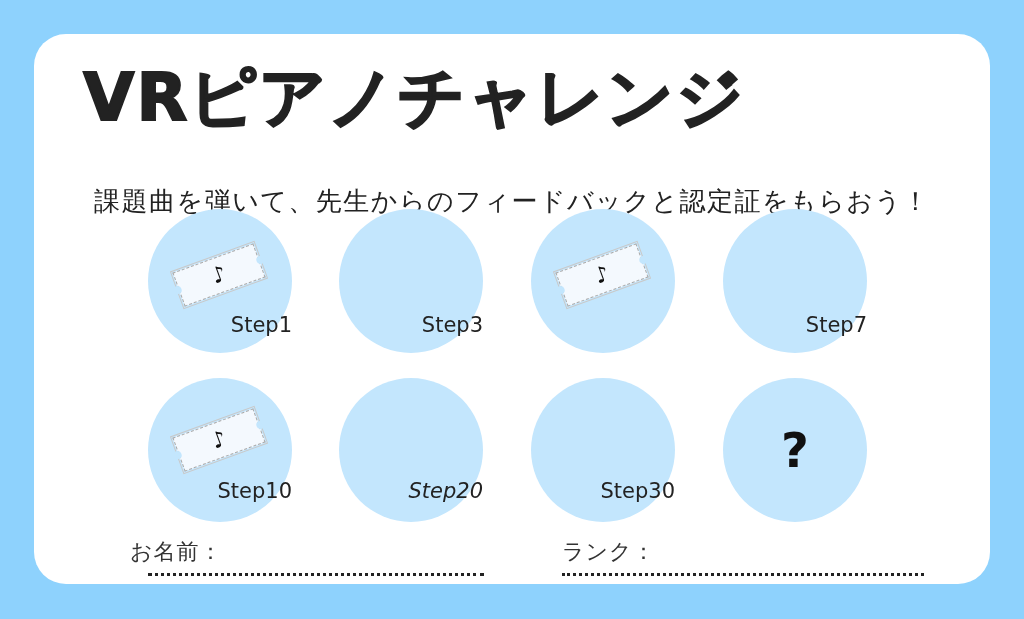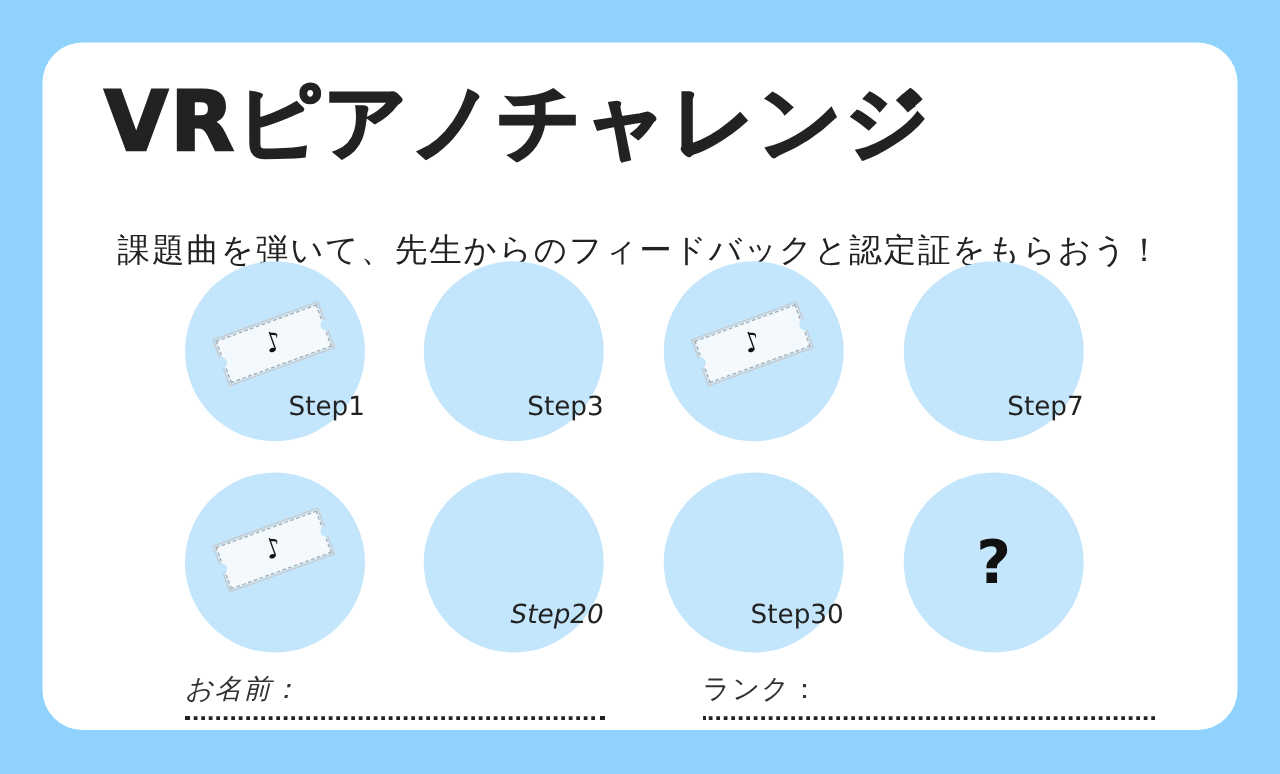--- a/index.html
+++ b/index.html
@@ -105,31 +105,32 @@
 <div class="stamp" style="left:723px; top:209px;text-decoration:underline;">
   <div class="stamp-label">Step7</div>
 </div>
 
 <div class="stamp" style="left:148px; top:378px;">
   <div class="ticket" style="top:44px;">
     <span class="notch-l"></span>
       <span class="notch-r"></span>
     <span class="note">♪</span>
   </div>
+  <div class="stamp-label" style="top:100px;">Step10</div>
 </div>
 
 <div class="stamp" style="left:339px; top:378px;">
   <div class="stamp-label" style="top:100px;font-style:italic;">Step20</div>
 </div>
 
 <div class="stamp" style="left:531px; top:378px;">
   <div class="stamp-label" style="top:100px;">Step30</div>
 </div>
 
 <div class="stamp" style="left:723px; top:378px;">
   <div class="mystery">?</div>
 </div>
 
-<div class="field-label" style="left:148px; top:538px;font-style:italic;">お名前：</div>
+<div class="field-label" style="left:130px; top:538px;">お名前：</div>
 <div class="field-line" style="left:148px; top:573px; width:336px;"></div>
 
 <div class="field-label" style="left:562px; top:538px;">ランク：</div>
 <div class="field-line" style="left:562px; top:573px; width:362px;"></div>
 
 </body></html>

